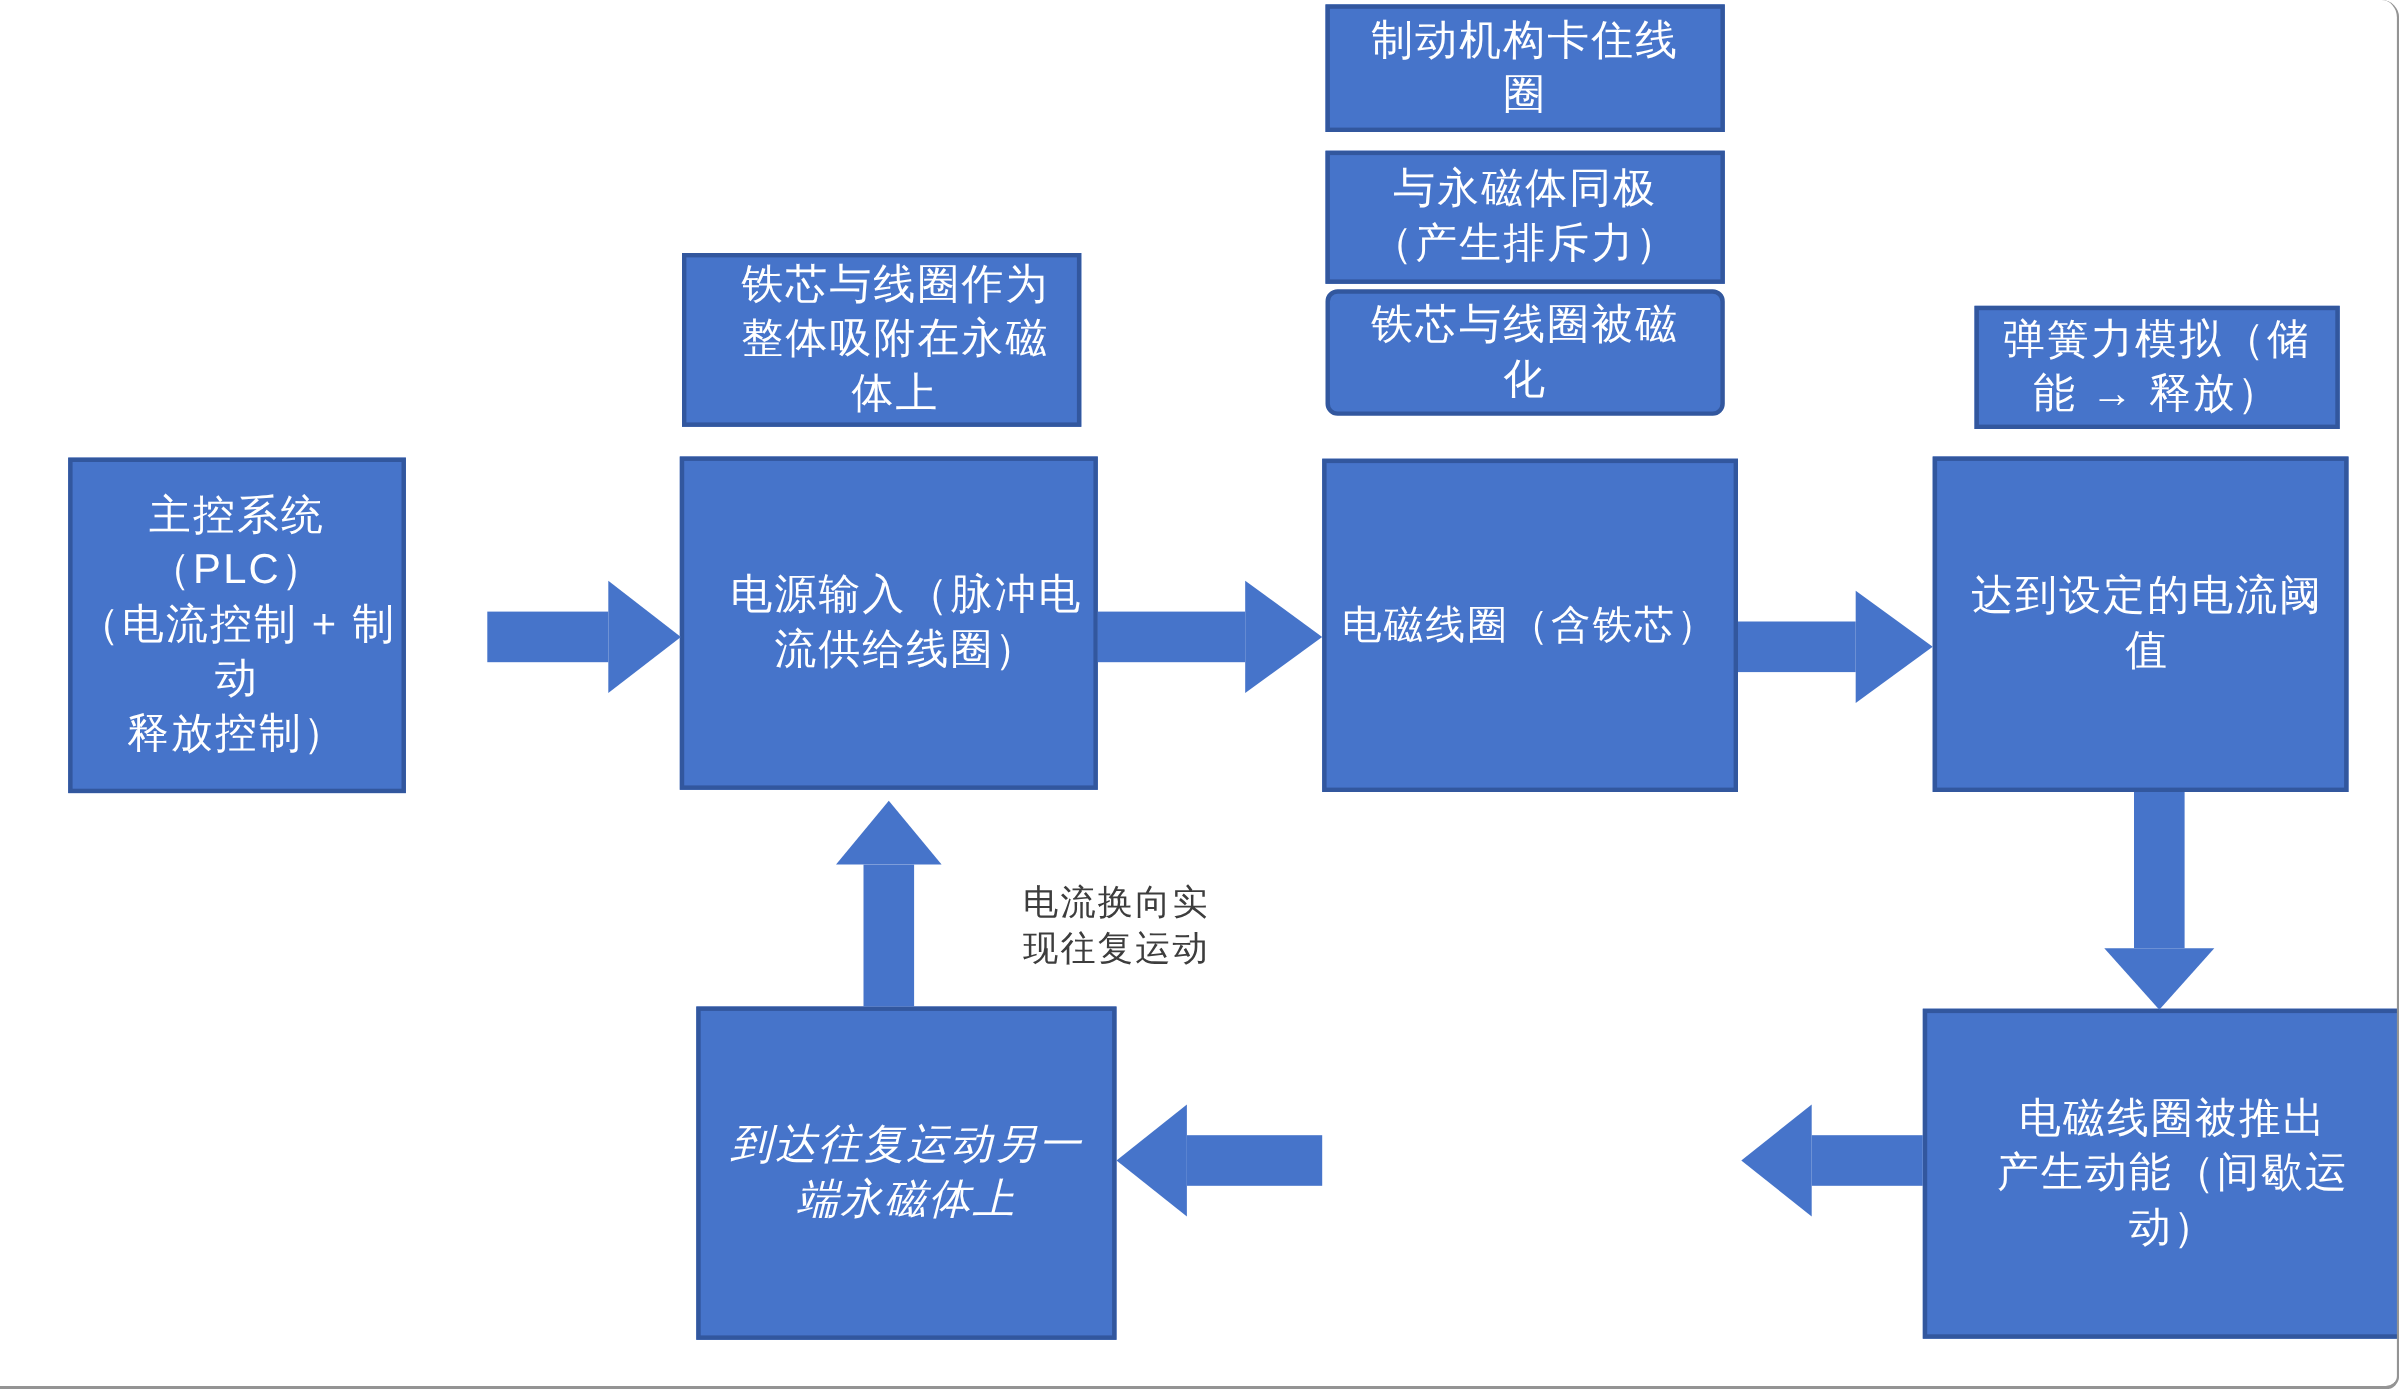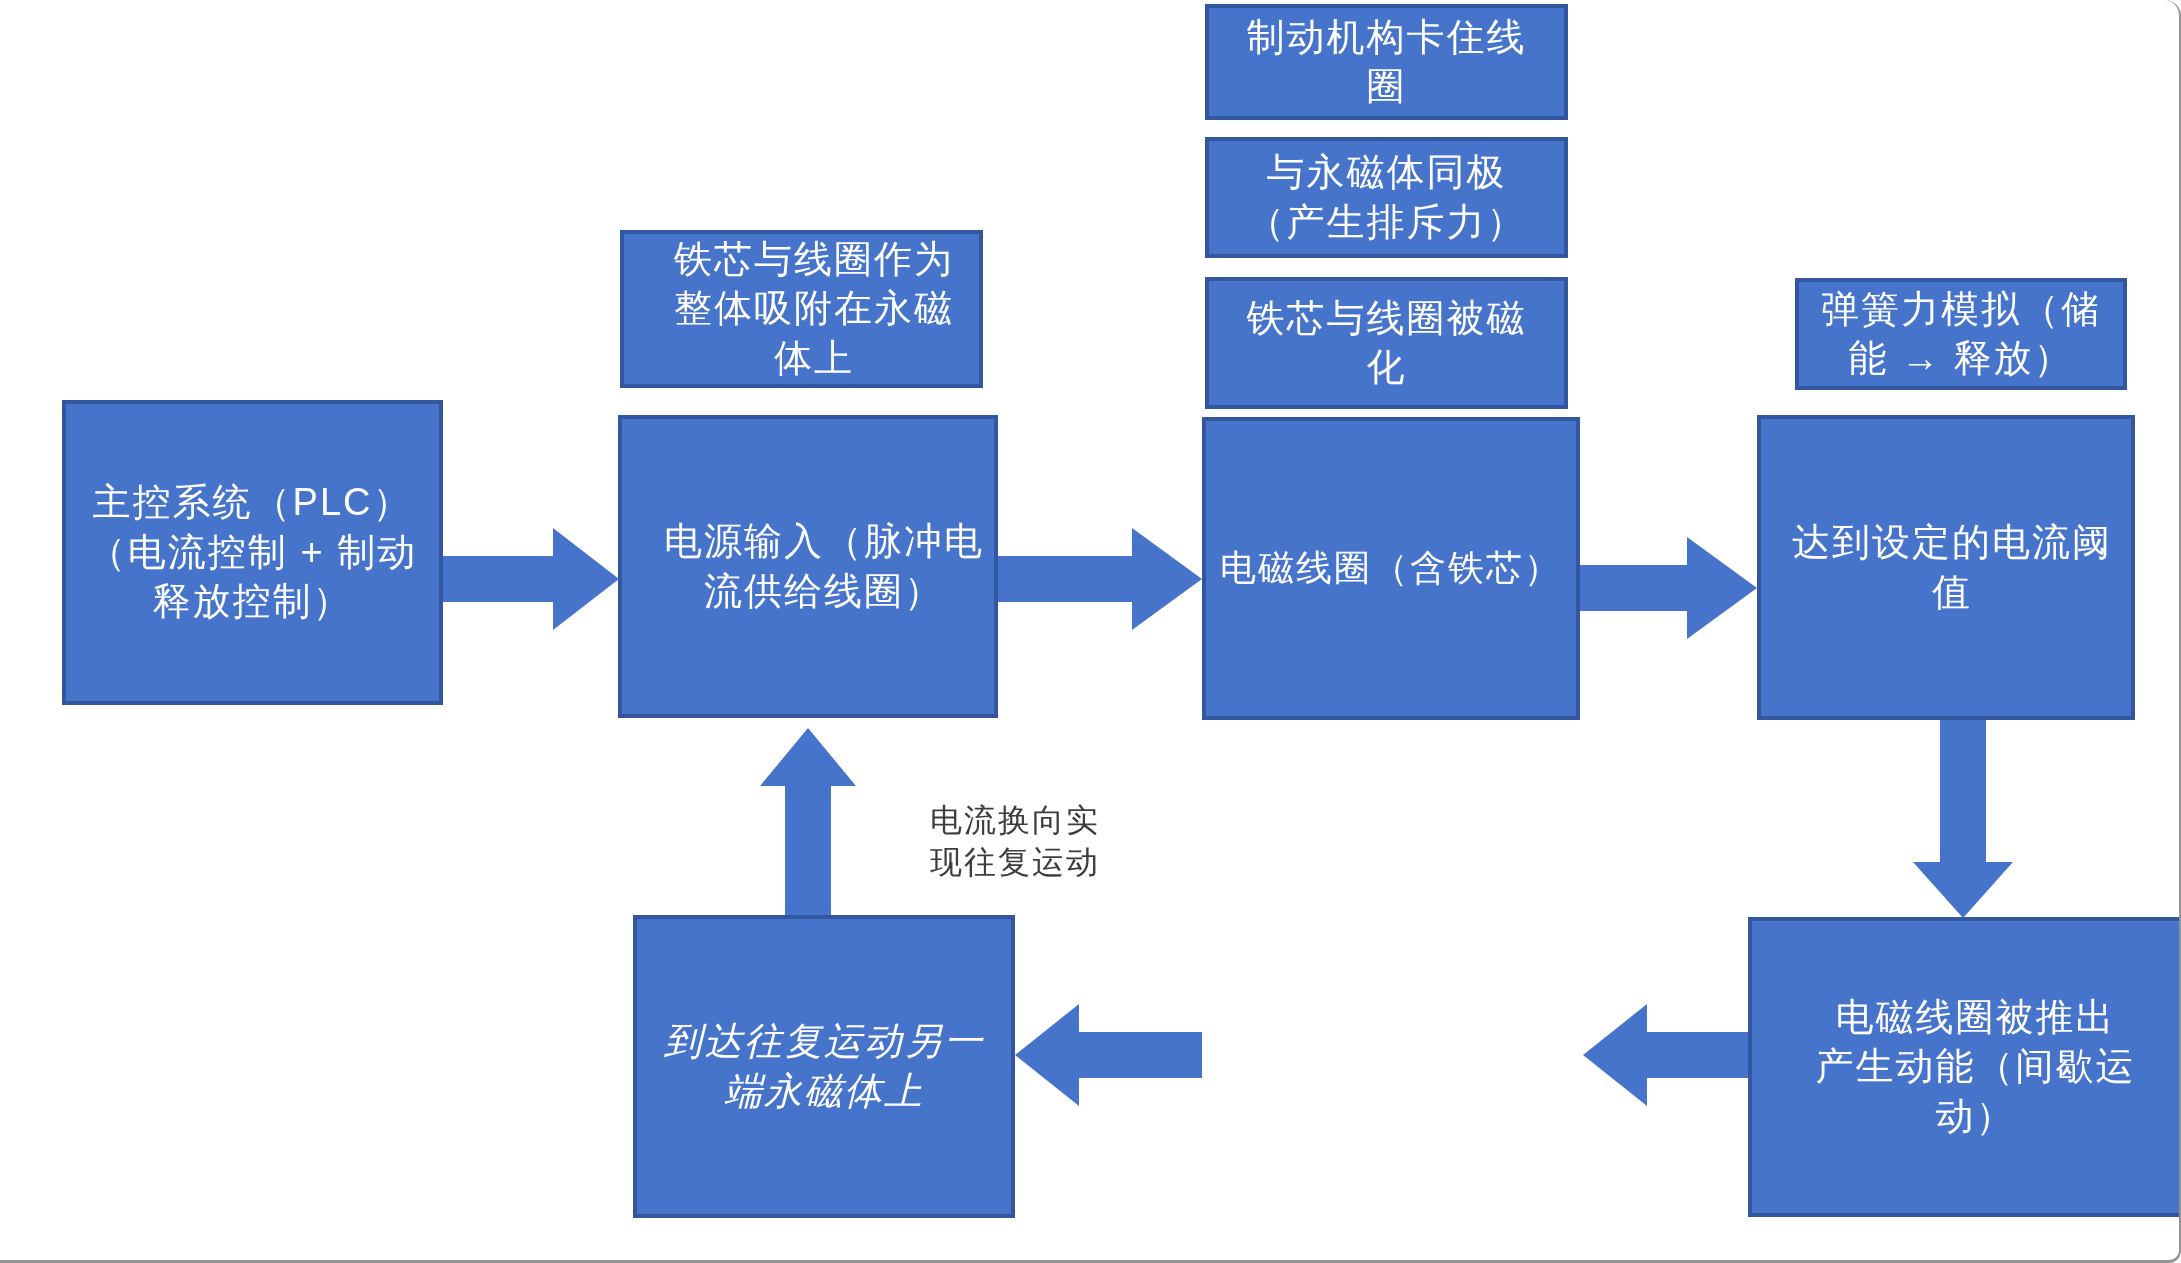--- a/index.html
+++ b/index.html
@@ -35,25 +35,25 @@
     display:flex;align-items:center;justify-content:center;
     text-align:center;
     font-size:38px;
     line-height:1.3;
     letter-spacing:2px;
     white-space:pre-line;
   }
   
   .n-brake     {left:1205px; top:4px;   width:363px; height:116px;}
   .n-samepole  {left:1205px; top:137px; width:363px; height:121px;}
-  .n-magnetized{left:1205px; top:277px; width:363px; height:132px;}
+  .n-magnetized{left:1205px; top:263px; width:363px; height:115px;border-radius:11px;}
   .n-noteleft  {left:620px;  top:230px; width:363px; height:158px;padding-left:25px;}
   .n-spring    {left:1795px; top:278px; width:332px; height:112px;}
   
-  .n-plc      {left:62px;   top:400px; width:381px; height:305px;}
+  .n-plc      {left:62px;   top:416px; width:307px; height:305px;}
   .n-power    {left:618px;  top:415px; width:380px; height:303px;padding-left:32px;}
   .n-coil     {left:1202px; top:417px; width:378px; height:303px; font-size:36px;font-family:Liberation Serif, serif;}
   .n-threshold{left:1757px; top:415px; width:378px; height:305px;padding-left:12px;}
   
   .n-pushed{left:1748px; top:917px; width:455px; height:300px;}
   .n-output{left:1202px; top:915px; width:381px; height:303px;}
   .n-end   {left:633px;  top:915px; width:382px; height:303px;font-style:italic;}
 
   .shaft,.head{position:absolute;}
   .shaft{background:var(--arrow-fill);}

